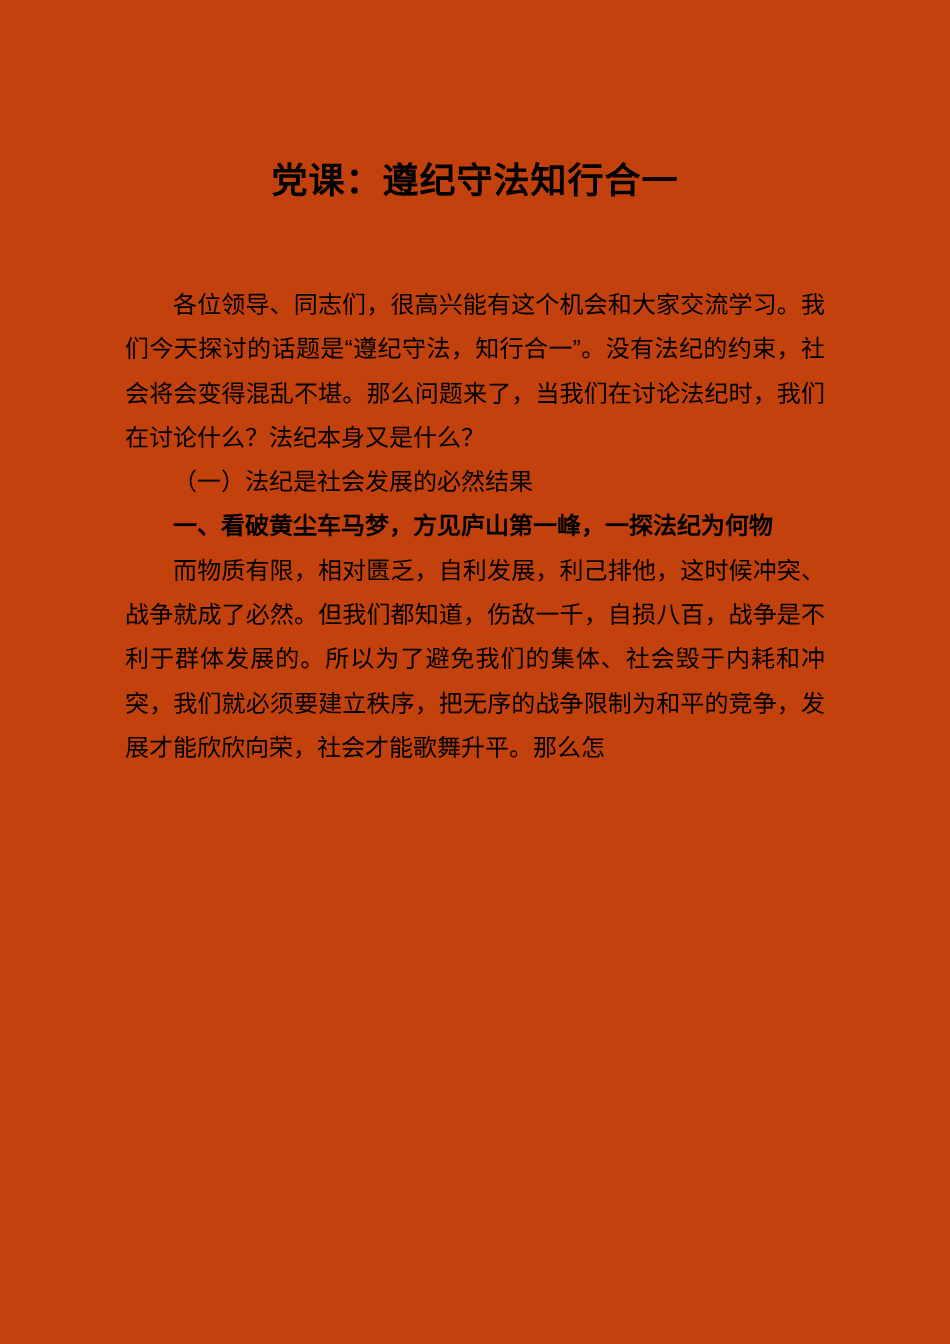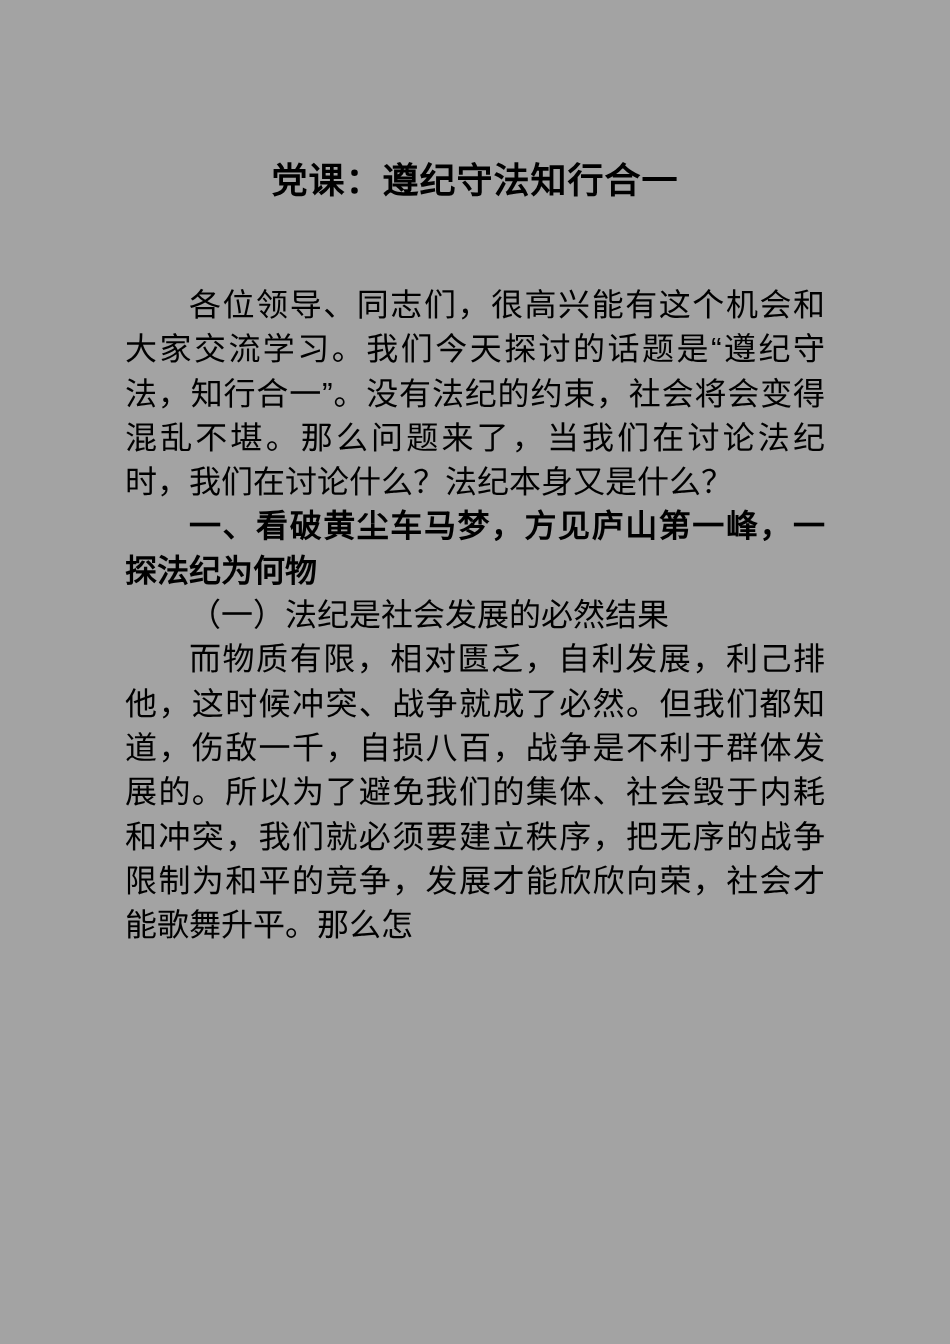--- a/index.html
+++ b/index.html
@@ -10,34 +10,34 @@
   body {
     width: 950px;
     height: 1344px;
     font-family: "Liberation Sans", sans-serif;
   }
   .page {
     box-sizing: border-box;
     width: 950px;
     height: 1344px;
     padding: 155px 125px 60px 125px;
-    background: #a3a3a3;
+    background: #c2410c;
     color: #000000;
     overflow: hidden;
   }
   .doc-title {
     font-size: 36px;
     font-weight: 700;
     line-height: 52px;
     text-align: center;
     margin: 0 0 76px 0;
     letter-spacing: 1px;
   }
   .para {
-    font-size: 32px;
+    font-size: 24px;
     line-height: 44.3px;
     text-align: justify;
     text-justify: inter-character;
     text-indent: 2em;
     margin: 0;
     word-break: break-all;
   }
   .heading-1 {
     font-weight: 700;
   }
@@ -47,20 +47,20 @@
 </style>
 </head>
 <body>
 
 <div class="page">
 
   <h1 class="doc-title">党课：遵纪守法知行合一</h1>
 
   <p class="para">各位领导、同志们，很高兴能有这个机会和大家交流学习。我们今天探讨的话题是“遵纪守法，知行合一”。没有法纪的约束，社会将会变得混乱不堪。那么问题来了，当我们在讨论法纪时，我们在讨论什么？法纪本身又是什么？</p>
 
+  <p class="para heading-2">（一）法纪是社会发展的必然结果</p>
+
   <p class="para heading-1">一、看破黄尘车马梦，方见庐山第一峰，一探法纪为何物</p>
-
-  <p class="para heading-2">（一）法纪是社会发展的必然结果</p>
 
 
   <p class="para">而物质有限，相对匮乏，自利发展，利己排他，这时候冲突、战争就成了必然。但我们都知道，伤敌一千，自损八百，战争是不利于群体发展的。所以为了避免我们的集体、社会毁于内耗和冲突，我们就必须要建立秩序，把无序的战争限制为和平的竞争，发展才能欣欣向荣，社会才能歌舞升平。那么怎</p>
 
 </div>
 
 </body></html>

